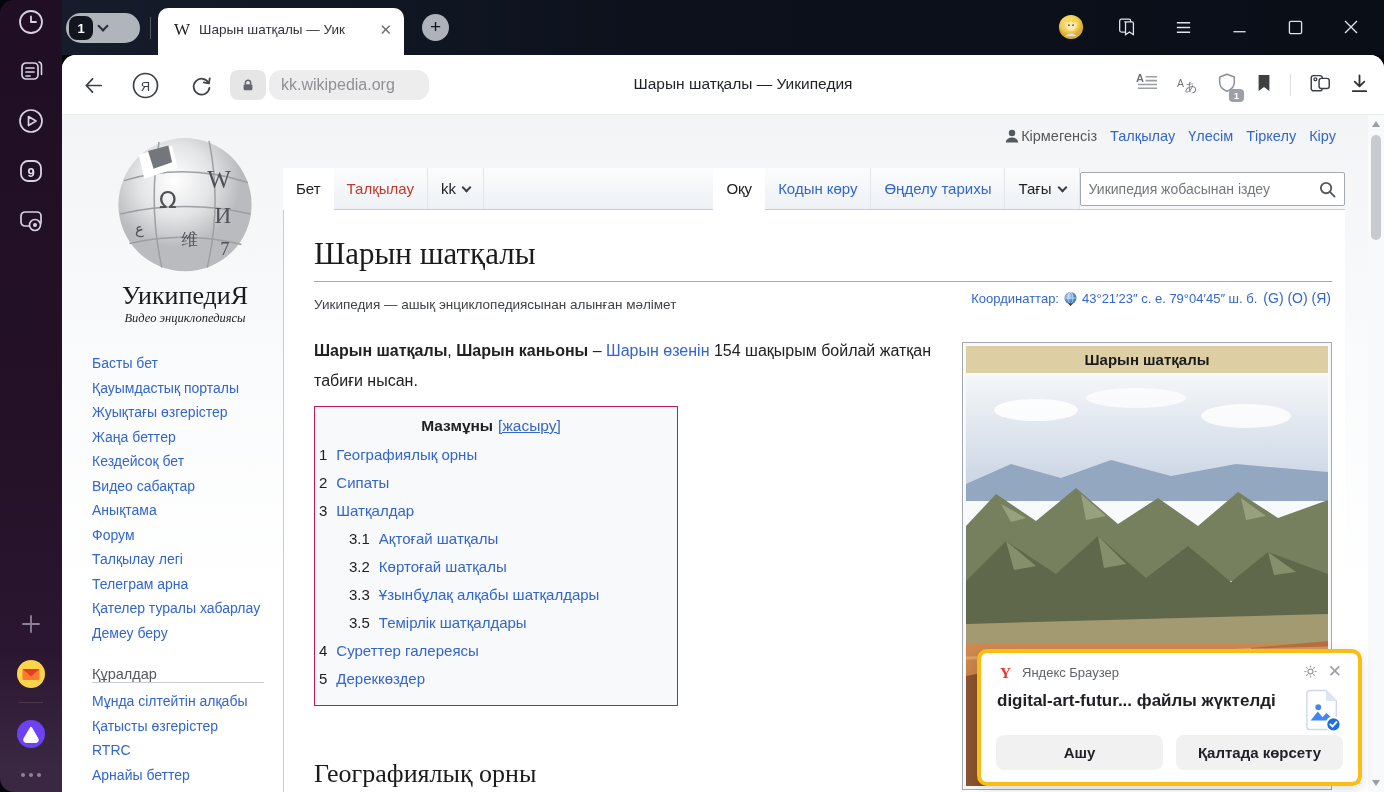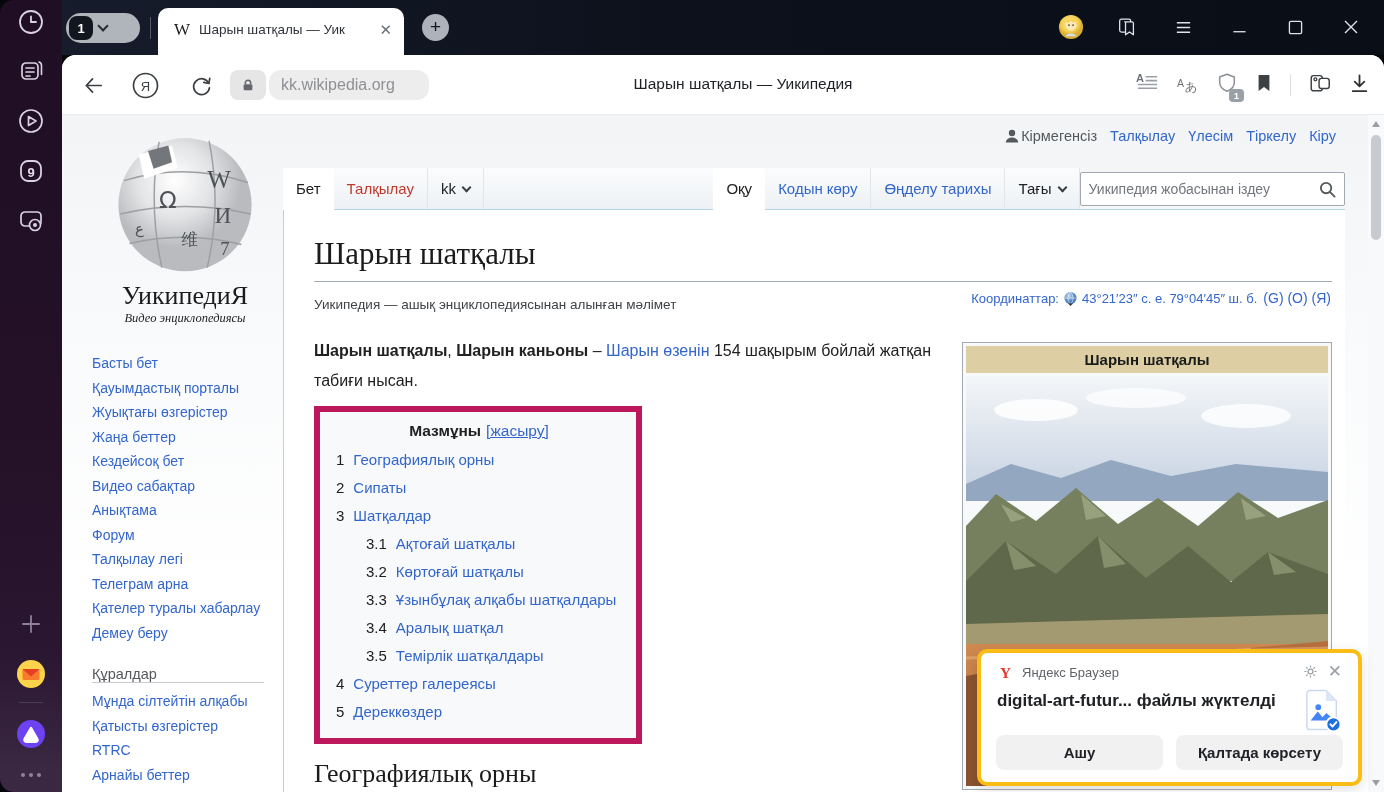--- a/index.html
+++ b/index.html
@@ -75,21 +75,21 @@
 
   .p-content { position:absolute; left:221px; top:95px; width:1062px; bottom:0; background:#fff; border-left:1px solid #b5d4ea; }
   .a-title { position:absolute; left:30px; right:13px; top:26px; font-family:"Liberation Serif","DejaVu Serif",serif;
     font-size:31px; color:#1b1b1b; padding-bottom:9px; border-bottom:1px solid #a2a9b1; font-weight:normal; }
   .a-tagline { position:absolute; left:30px; top:87px; font-size:13.5px; color:#3f4347; }
   .a-coords { position:absolute; right:14px; top:80px; display:flex; align-items:center; gap:4px; font-size:13px; color:#3366cc; white-space:nowrap; }
   .a-coords sup { font-size:14px; margin-left:2px; }
   .a-intro { position:absolute; left:30px; top:126px; width:628px; font-size:16px; line-height:30px; color:#202122; }
   .a-intro a { color:#3366cc; text-decoration:none; }
 
-  .toc { position:absolute; left:30px; top:196px; width:328px; background:#f8f9fa; border:6px solid #be185d; padding:10px 14px 12px 16px; }
+  .toc { position:absolute; left:30px; top:196px; width:364px; background:#f8f9fa; border:1px solid #be185d; padding:10px 14px 12px 4px; }
   .toc-title { text-align:center; font-size:15.5px; margin-bottom:6px; color:#202122; }
   .toc-title b { font-weight:bold; }
   .toc-title .tg { color:#3366cc; font-weight:normal; margin-left:5px; }
   .toc-row { font-size:15px; line-height:28px; display:flex; gap:9px; }
   .toc-row.lvl2 { padding-left:30px; }
   .toc-num { color:#202122; }
   .toc-link { color:#3366cc; text-decoration:none; }
 
   .infobox { position:absolute; right:13px; top:132px; width:370px; background:#f8f9fa; border:1px solid #a2a9b1; padding:3px; }
   .ib-head { height:27px; line-height:27px; text-align:center; font-weight:bold; font-size:15px; color:#1b1b1b; background:#ddcfa3; }
@@ -449,24 +449,20 @@
                 <span class="toc-num">3.1</span>
                 <a class="toc-link">Ақтоғай шатқалы</a>
               </div>
               <div class="toc-row lvl2">
                 <span class="toc-num">3.2</span>
                 <a class="toc-link">Көртоғай шатқалы</a>
               </div>
               <div class="toc-row lvl2">
                 <span class="toc-num">3.3</span>
                 <a class="toc-link">Ұзынбұлақ алқабы шатқалдары</a>
-              </div>
-              <div class="toc-row lvl2">
-                <span class="toc-num">3.4</span>
-                <a class="toc-link">Аралық шатқал</a>
               </div>
               <div class="toc-row lvl2">
                 <span class="toc-num">3.5</span>
                 <a class="toc-link">Темірлік шатқалдары</a>
               </div>
               <div class="toc-row lvl1">
                 <span class="toc-num">4</span>
                 <a class="toc-link">Суреттер галереясы</a>
               </div>
               <div class="toc-row lvl1">

